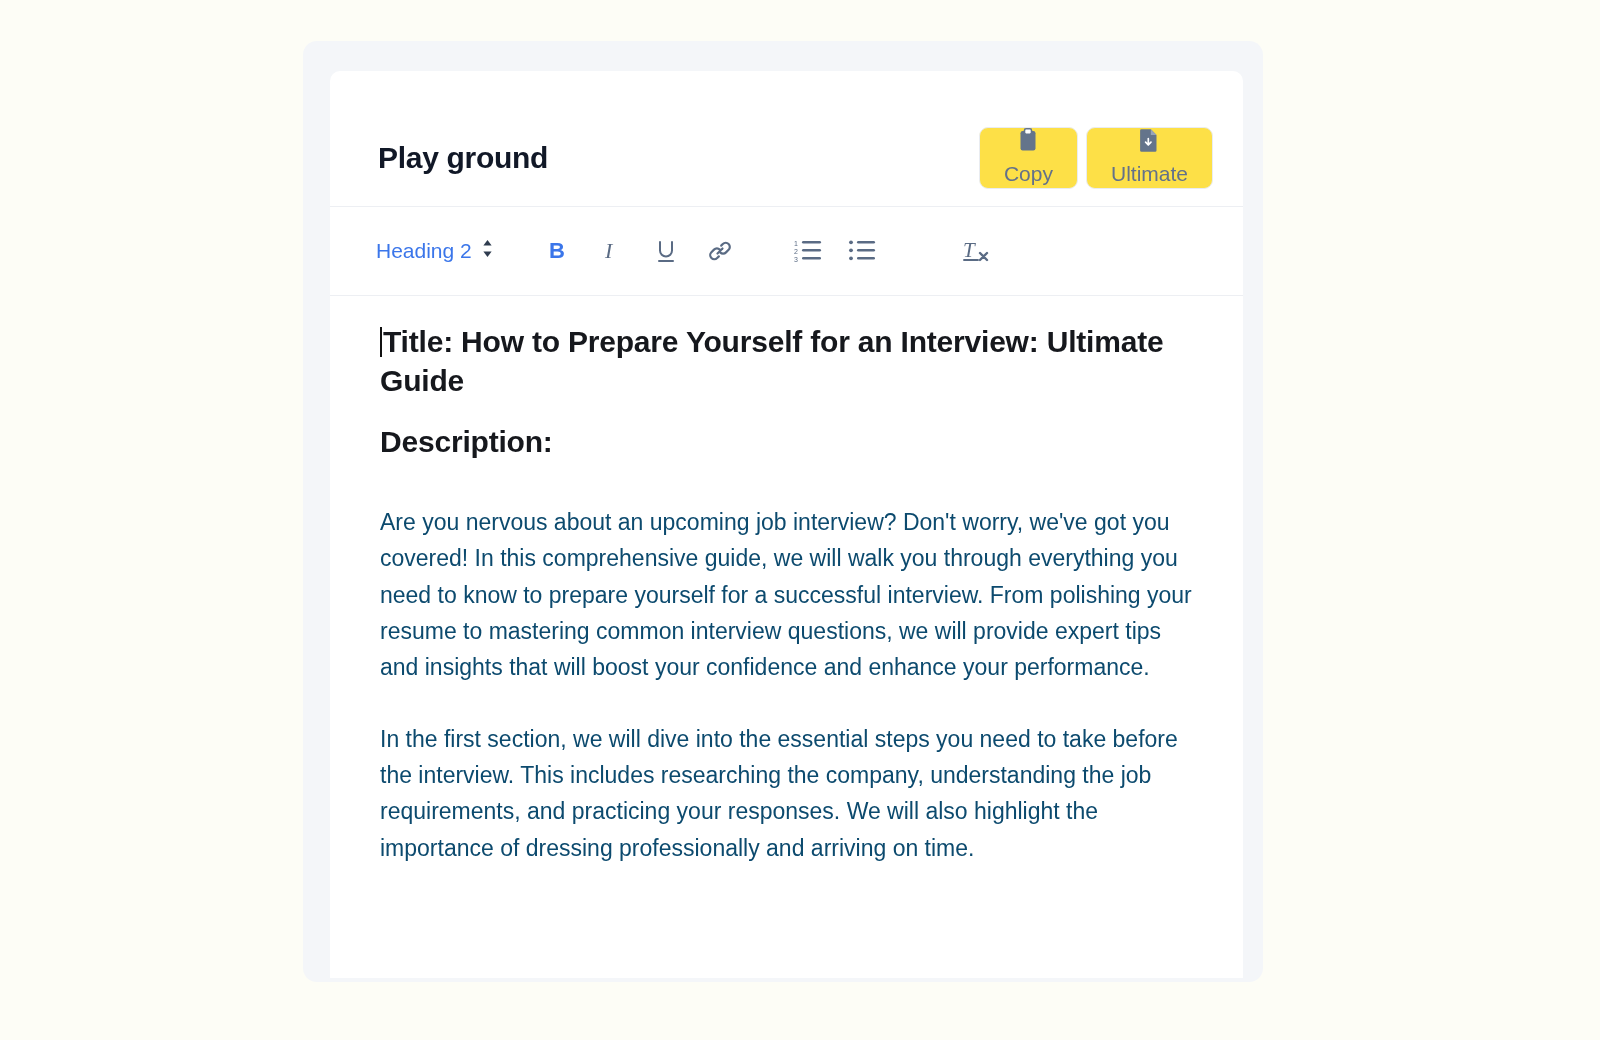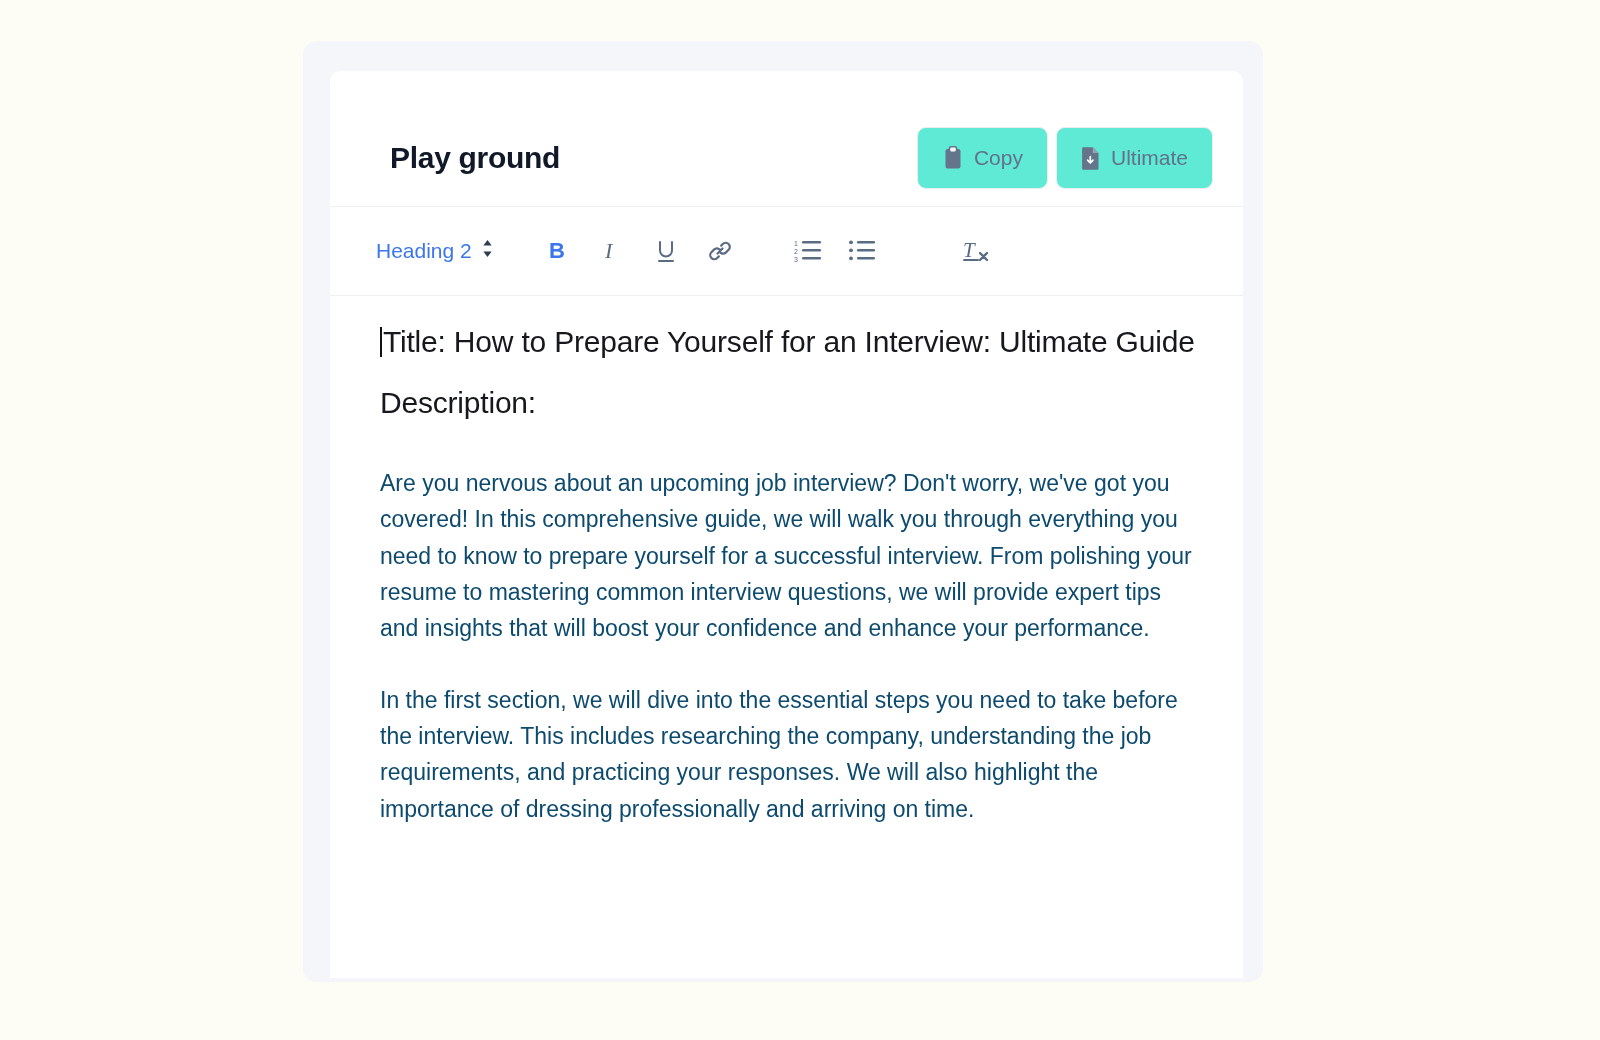--- a/index.html
+++ b/index.html
@@ -46,41 +46,42 @@
     justify-content: space-between;
     padding: 38px 30px 0 48px;
     height: 135px;
   }
   .app-title {
     font-size: 30px;
     font-weight: 700;
     color: #111827;
     letter-spacing: -0.3px;
     line-height: 1;
-    margin: 12px;
+    margin: 0;
   }
   .header-actions {
     display: flex;
     gap: 8px;
     align-items: center;
   }
   .hdr-btn {
     display: inline-flex;
     align-items: center;
     gap: 10px;
     height: 62px;
     padding: 0 24px;
-    background: #5eead4;
+    background: #fde047;
     border: 1px solid #e9ecf1;
     border-radius: 9px;
     font-size: 21px;
     color: #63718a;
     font-family: "Liberation Sans", sans-serif;
     cursor: pointer;
     white-space: nowrap;
+    flex-direction: column;
   }
   .hdr-btn .glyph { display: inline-flex; align-items: center; }
 
   
   .toolbar {
     margin: 0 0 0 0;
     border-top: 1px solid #edeff3;
     border-bottom: 1px solid #edeff3;
     height: 90px;
     display: flex;
@@ -121,21 +122,21 @@
     border-radius: 6px;
   }
   .tb-btn.active { color: #3b76ea; }
 
   
   .editor {
     padding: 26px 40px 0 50px;
   }
   .doc-h2 {
     font-size: 30px;
-    font-weight: 400;
+    font-weight: 700;
     color: #16181d;
     line-height: 1.3;
     margin: 0;
     letter-spacing: -0.2px;
     position: relative;
   }
   .caret {
     display: inline-block;
     width: 2px;
     height: 30px;

